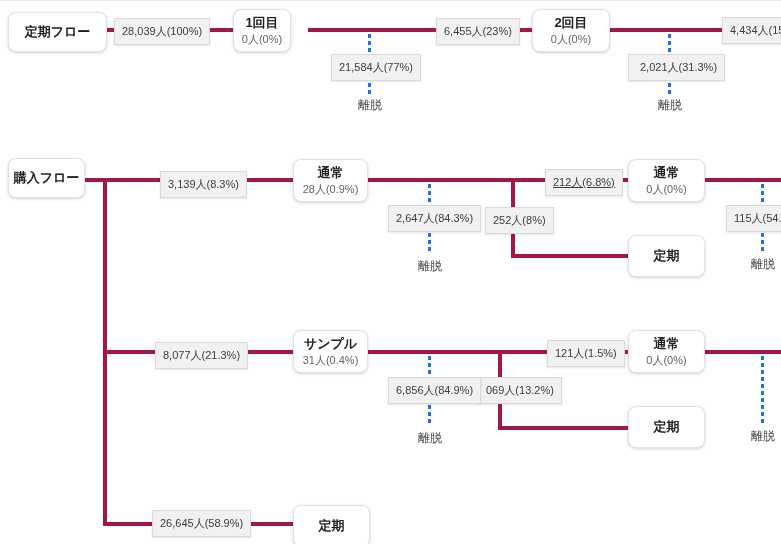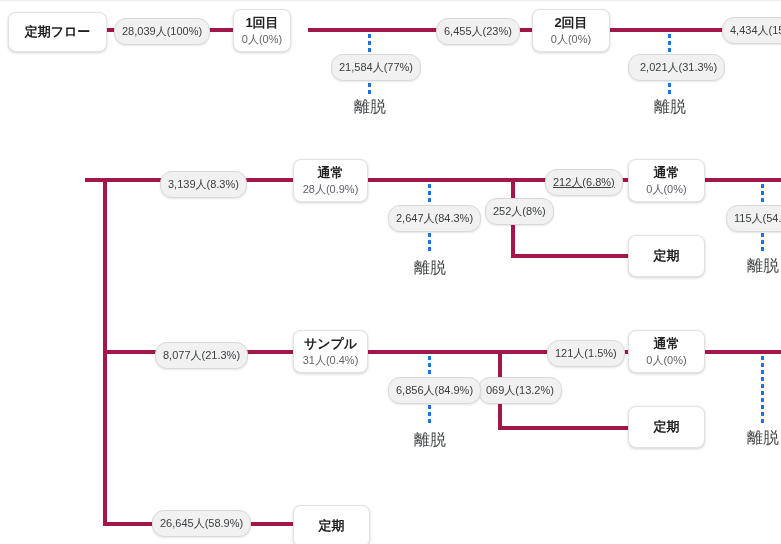--- a/index.html
+++ b/index.html
@@ -30,28 +30,28 @@
     position: absolute; background: #fff;
     border: 1px solid #e2e2e2; border-radius: 8px;
     box-shadow: 0 1px 3px rgba(0,0,0,0.18);
     display: flex; flex-direction: column; align-items: center; justify-content: center;
     z-index: 2; gap: 2px; cursor: pointer;
   }
   .node-title { font-size: 13px; font-weight: bold; color: #212121; line-height: 1.15; white-space: nowrap; }
   .node-subtitle { font-size: 11px; color: #5f6368; line-height: 1.1; white-space: nowrap; }
   .edge-label {
     position: absolute; background: #f1f1f1;
-    border: 1px solid #d9d9d9; border-radius: 12px;
+    border: 1px solid #d9d9d9; border-radius: 0;
     box-shadow: 0 1px 2px rgba(0,0,0,0.10);
     font-size: 11px; color: #3c4043; line-height: 1;
     padding: 7px 7px; white-space: nowrap; z-index: 2;
   }
   .edge-label.raised { z-index: 3; }
   .dropout-text {
-    position: absolute; font-size: 16px; color: #3c4043;
+    position: absolute; font-size: 12px; color: #3c4043;
     transform: translateX(-50%); white-space: nowrap; z-index: 2;
   }
 </style>
 </head>
 <body>
 
 <div class="stage">
   <div class="top-hairline"></div>
 <div class="flow-line" style="left: 85px; top: 28px; width: 148px; height: 4px;"></div>
     <div class="flow-line" style="left: 308px; top: 28px; width: 224px; height: 4px;"></div>
@@ -78,20 +78,23 @@
       <div class="node-title">定期フロー</div>
     </div>
     <div class="node" style="left: 233px; top: 9px; width: 58px; height: 43px;">
       <div class="node-title">1回目</div>
       <div class="node-subtitle">0人(0%)</div>
     </div>
     <div class="node" style="left: 532px; top: 9px; width: 78px; height: 43px;">
       <div class="node-title">2回目</div>
       <div class="node-subtitle">0人(0%)</div>
     </div>
+    <div class="node" style="left: 8px; top: 158px; width: 77px; height: 40px;">
+      <div class="node-title">購入フロー</div>
+    </div>
     <div class="node" style="left: 293px; top: 159px; width: 75px; height: 43px;">
       <div class="node-title">通常</div>
       <div class="node-subtitle">28人(0.9%)</div>
     </div>
     <div class="node" style="left: 628px; top: 159px; width: 77px; height: 43px;">
       <div class="node-title">通常</div>
       <div class="node-subtitle">0人(0%)</div>
     </div>
     <div class="node" style="left: 628px; top: 235px; width: 77px; height: 42px;">
       <div class="node-title">定期</div>
@@ -111,21 +114,21 @@
       <div class="node-title">定期</div>
     </div>
     <div class="edge-label" style="left: 114px; top: 18px;">28,039人(100%)</div>
     <div class="edge-label" style="left: 436px; top: 18px;">6,455人(23%)</div>
     <div class="edge-label" style="left: 722px; top: 17px;">4,434人(15.8%)</div>
     <div class="edge-label" style="left: 331px; top: 54px;">21,584人(77%)</div>
     <div class="edge-label" style="left: 628px; top: 54px; padding-left: 11px;">2,021人(31.3%)</div>
     <div class="edge-label" style="left: 160px; top: 171px;">3,139人(8.3%)</div>
     <div class="edge-label" style="left: 545px; top: 169px; text-decoration: underline;">212人(6.8%)</div>
     <div class="edge-label raised" style="left: 388px; top: 205px;">2,647人(84.3%)</div>
-    <div class="edge-label" style="left: 485px; top: 198px;">252人(8%)</div>
+    <div class="edge-label" style="left: 485px; top: 207px;">252人(8%)</div>
     <div class="edge-label" style="left: 726px; top: 205px;">115人(54.2%)</div>
     <div class="edge-label" style="left: 155px; top: 342px;">8,077人(21.3%)</div>
     <div class="edge-label" style="left: 547px; top: 340px;">121人(1.5%)</div>
     <div class="edge-label raised" style="left: 388px; top: 377px;">6,856人(84.9%)</div>
     <div class="edge-label" style="left: 478px; top: 377px;">069人(13.2%)</div>
     <div class="edge-label" style="left: 152px; top: 510px;">26,645人(58.9%)</div>
     <div class="dropout-text" style="left: 370px; top: 97px;">離脱</div>
     <div class="dropout-text" style="left: 670px; top: 97px;">離脱</div>
     <div class="dropout-text" style="left: 430px; top: 258px;">離脱</div>
     <div class="dropout-text" style="left: 763px; top: 256px;">離脱</div>

